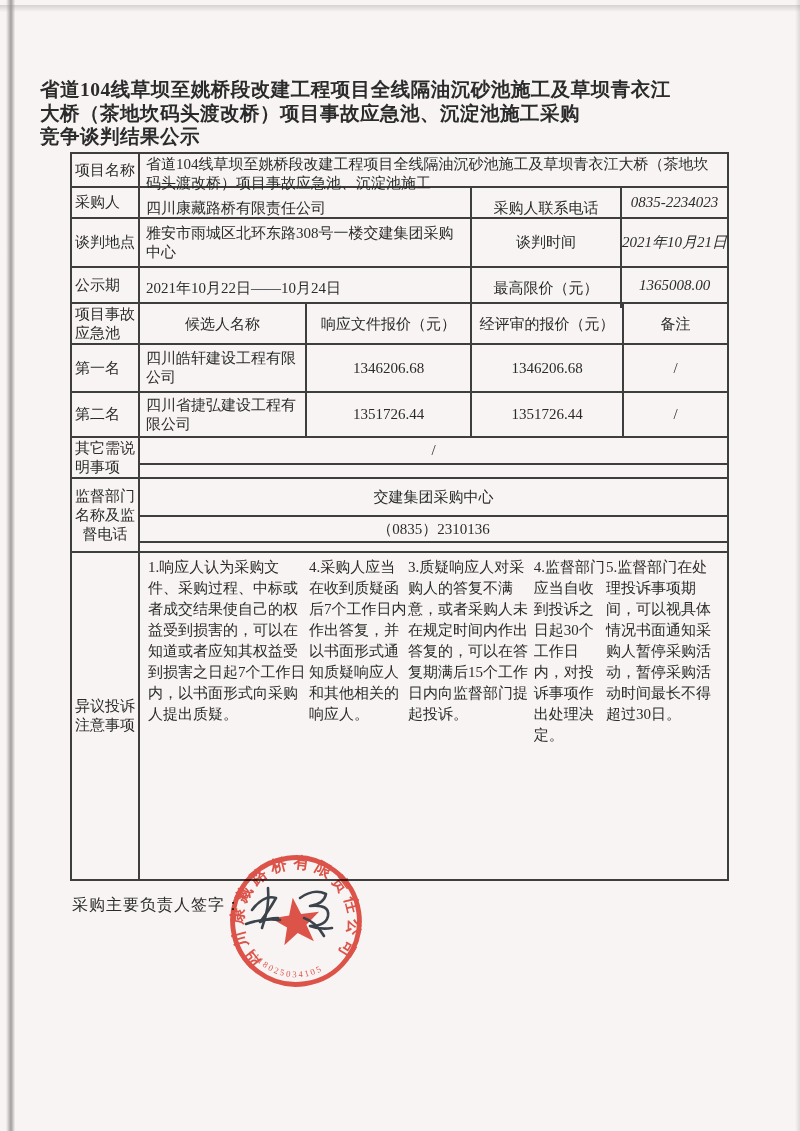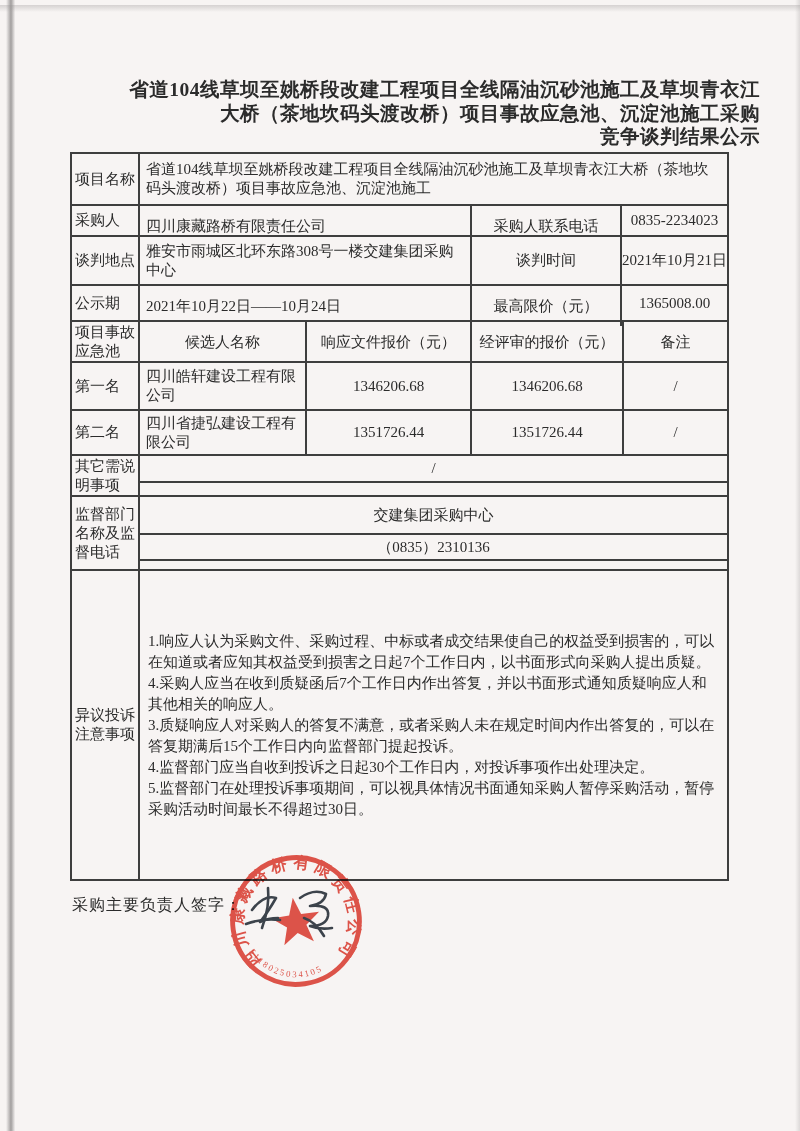--- a/index.html
+++ b/index.html
@@ -14,43 +14,43 @@
     font-family:"Liberation Serif","DejaVu Serif",serif;
     color:var(--ink);
   }
   .paper{position:absolute;inset:0;background:var(--paper);}
   .edge-left{position:absolute;left:6px;top:0;bottom:0;width:9px;
     background:linear-gradient(to right,rgba(255,255,255,0),rgba(125,122,122,.7) 55%,rgba(200,196,196,.1));}
   .edge-top{position:absolute;left:0;right:0;top:5px;height:7px;
     background:linear-gradient(to bottom,rgba(150,146,146,.35),rgba(150,146,146,0));}
   .edge-right{position:absolute;right:0;top:0;bottom:0;width:5px;
     background:linear-gradient(to left,rgba(160,156,156,.30),rgba(160,156,156,0));}
-  .title{position:absolute;left:40px;right:40px;top:78px;text-align:right;
+  .title{position:absolute;left:40px;right:40px;top:78px;text-align:left;
     font-weight:bold;font-size:19.5px;line-height:23.5px;letter-spacing:.5px;}
   .tbl{position:absolute;left:70px;top:152px;width:659px;height:729px;
     border:2px solid var(--line);box-sizing:border-box;font-size:15px;
     display:flex;flex-direction:column;}
   .row{display:flex;border-bottom:2px solid var(--line);box-sizing:border-box;flex:none;}
   .row:last-child{border-bottom:none;flex:1;}
   .cell{border-right:2px solid var(--line);box-sizing:border-box;
     display:flex;align-items:center;padding:20px 6px;line-height:19px;}
   .cell.last{border-right:none;}
   .c{justify-content:center;text-align:center;}
   .lab{width:68px;flex:none;padding:2px 3px;}
   .w-val{width:332px;flex:none;}
   .w-l2{width:150px;flex:none;}
-  .w-v2{flex:1;padding:8px 0px;}
+  .w-v2{flex:1;padding:8px 0px;font-style:italic;}
   .w-name{width:167px;flex:none;}
   .w-bid{width:165px;flex:none;}
   .w-eval{width:152px;flex:none;}
   .w-rem{flex:1;text-align:right;}
   .stack{flex:1;display:flex;flex-direction:column;}
   .sub{display:flex;align-items:center;justify-content:center;box-sizing:border-box;}
   .sub.bb{border-bottom:2px solid var(--line);}
-  .notes{flex:1;display:flex;flex-direction:column;justify-content:center;
+  .notes{flex:1;display:flex;flex-direction:row;justify-content:center;
     padding:4px 8px;line-height:21px;}
   .signline{position:absolute;left:72px;top:895px;font-size:16px;letter-spacing:1px;}
   .stamp{position:absolute;left:218px;top:843px;width:156px;height:156px;
     transform:rotate(-8deg);opacity:.85;mix-blend-mode:multiply;}
   .signature{position:absolute;left:238px;top:878px;width:120px;height:68px;}
 </style>
 </head>
 <body>
 
 <div class="paper">
@@ -59,21 +59,21 @@
   <div class="edge-right"></div>
 
   <div class="title">
     <div>省道104线草坝至姚桥段改建工程项目全线隔油沉砂池施工及草坝青衣江</div>
     <div>大桥（茶地坎码头渡改桥）项目事故应急池、沉淀池施工采购</div>
     <div>竞争谈判结果公示</div>
   </div>
 
   <div class="tbl">
 
-    <div class="row" style="height:52px">
+    <div class="row" style="height:34px">
       <div class="cell lab">项目名称</div>
       <div class="cell last">省道104线草坝至姚桥段改建工程项目全线隔油沉砂池施工及草坝青衣江大桥（茶地坎码头渡改桥）项目事故应急池、沉淀池施工</div>
     </div>
 
     <div class="row" style="height:31px">
       <div class="cell lab">采购人</div>
       <div class="cell w-val">四川康藏路桥有限责任公司</div>
       <div class="cell w-l2 c">采购人联系电话</div>
       <div class="cell w-v2 c last">0835-2234023</div>
     </div>
@@ -118,21 +118,21 @@
 
     <div class="row" style="height:41px">
       <div class="cell lab">其它需说明事项</div>
       <div class="stack">
         <div class="sub bb" style="height:27px">/</div>
         <div class="sub" style="flex:1"></div>
       </div>
     </div>
 
     <div class="row" style="height:74px">
-      <div class="cell lab c" style="text-align:left">监督部门名称及监督电话</div>
+      <div class="cell lab c" style="text-align:center">监督部门名称及监督电话</div>
       <div class="stack">
         <div class="sub bb" style="height:38px">交建集团采购中心</div>
         <div class="sub bb" style="height:26px">（0835）2310136</div>
         <div class="sub" style="flex:1"></div>
       </div>
     </div>
 
     <div class="row">
       <div class="cell lab">异议投诉注意事项</div>
       <div class="notes">

